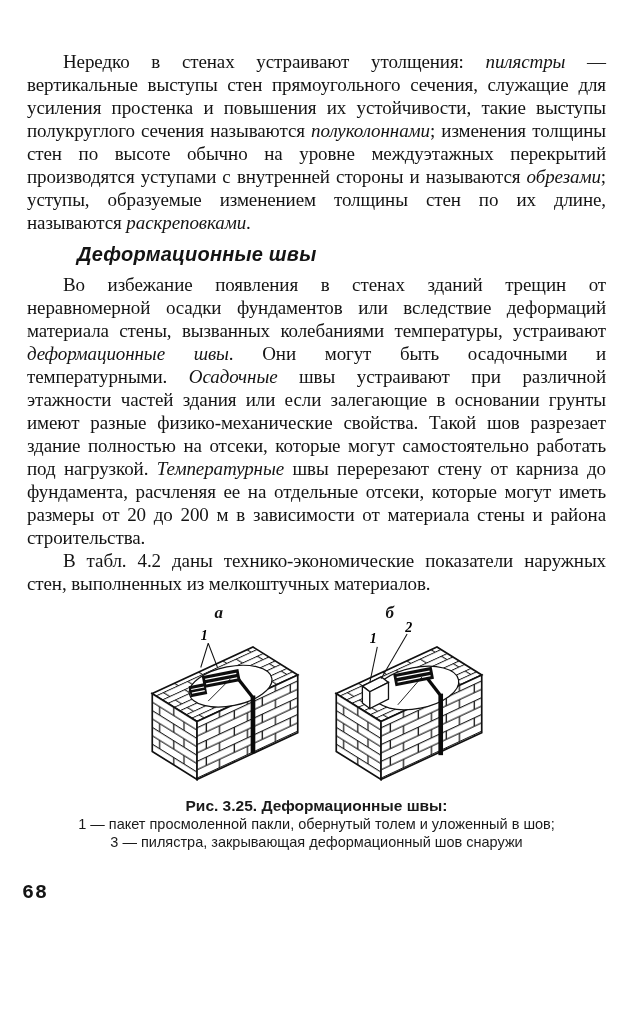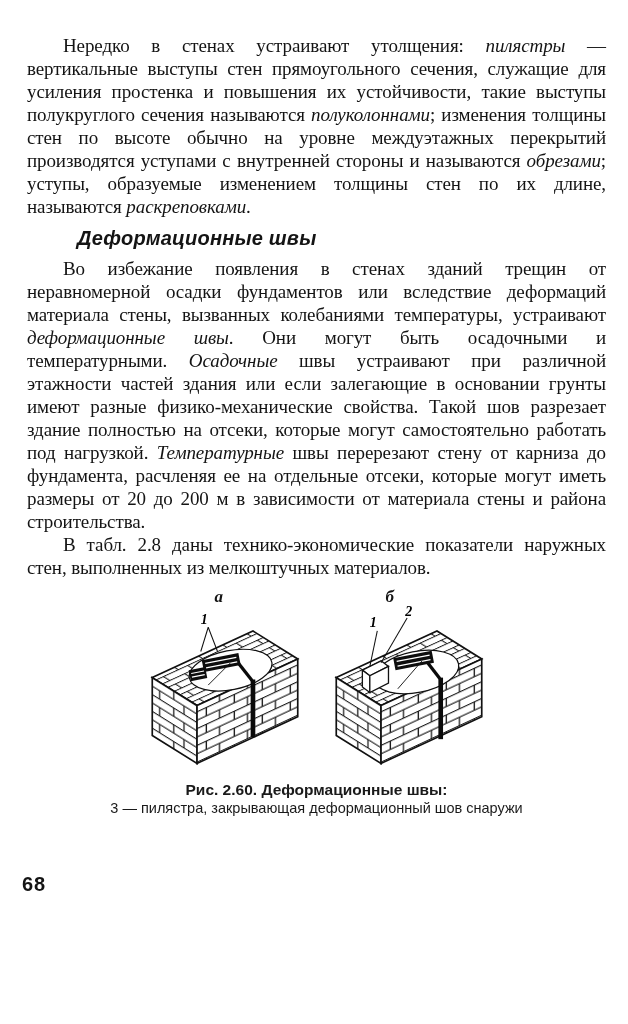--- a/index.html
+++ b/index.html
@@ -1,21 +1,21 @@
 <!DOCTYPE html>
 <html><head>
 <meta charset="utf-8">
 <style>
   html,body { margin:0; padding:0; }
   body {
     width:628px; height:1024px; background:#ffffff; overflow:hidden;
     font-family:"Liberation Serif", serif; color:#141414;
   }
   .page { width:628px; height:912px; position:relative; box-sizing:border-box;
-          padding:34px 22px 0 27px; }
+          padding:34px 22px 0 27px;margin-top:16px; }
   p.body {
     margin:0; font-size:19px; line-height:23px; text-align:justify;
     text-indent:36px; letter-spacing:-0.1px;
   }
   .it { font-style:italic; }
   h3.sec-heading {
     font-family:"Liberation Sans", sans-serif; font-style:italic; font-weight:700;
     font-size:20px; margin:9px 0 7px 50px; letter-spacing:0.2px;
   }
   .figure-block { margin-top:8px; }
@@ -26,41 +26,41 @@
   }
   .fig-label.a { left:74px; } .fig-label.b { left:245px; }
   .fig-draw { position:absolute; top:16px; }
   .fig-draw.left { left:0; } .fig-draw.right { left:184px; }
   .caption {
     text-align:center; font-family:"Liberation Sans", sans-serif;
     font-size:14.5px; line-height:18px; margin-top:10px; color:#1a1a1a;
   }
   .cap-l1 { font-weight:700; font-size:15.5px; }
   .page-num {
-    position:absolute; left:22px; bottom:16px;
-    font-family:Liberation Sans, sans-serif; font-weight:700; font-size:20px;
+    position:absolute; left:22px; bottom:24px;
+    font-family:Liberation Mono, monospace; font-weight:700; font-size:20px;
     letter-spacing:1px;
   }
   svg text.callout { font-family:"Liberation Serif", serif; font-style:italic;
     font-weight:700; font-size:15px; }
 </style>
 </head>
 <body>
 
 <div class="page">
 
   <p class="body"><span>Нередко в стенах устраивают утолщения: </span><span class="it">пилястры</span><span> — вертикальные выступы стен прямоугольного сечения, служащие для усиления простенка и повышения их устойчивости, такие выступы полукруглого сечения называются </span><span class="it">полуколоннами</span><span>; изменения толщины стен по высоте обычно на уровне междуэтажных перекрытий производятся уступами с внутренней стороны и называются </span><span class="it">обрезами</span><span>; уступы, образуемые изменением толщины стен по их длине, называются </span><span class="it">раскреповками</span><span>.</span></p>
 
 
   <h3 class="sec-heading">Деформационные швы</h3>
 
   <p class="body"><span>Во избежание появления в стенах зданий трещин от неравномерной осадки фундаментов или вследствие деформаций материала стены, вызванных колебаниями температуры, устраивают </span><span class="it">деформационные швы</span><span>. Они могут быть осадочными и температурными. </span><span class="it">Осадочные</span><span> швы устраивают при различной этажности частей здания или если залегающие в основании грунты имеют разные физико-механические свойства. Такой шов разрезает здание полностью на отсеки, которые могут самостоятельно работать под нагрузкой. </span><span class="it">Температурные</span><span> швы перерезают стену от карниза до фундамента, расчленяя ее на отдельные отсеки, которые могут иметь размеры от 20 до 200 м в зависимости от материала стены и района строительства.</span></p>
 
 
-  <p class="body"><span>В табл. 2.8 даны технико-экономические показатели наружных стен, выполненных из мелкоштучных материалов.</span></p>
+  <p class="body"><span>В табл. 4.2 даны технико-экономические показатели наружных стен, выполненных из мелкоштучных материалов.</span></p>
 
   <div class="figure-block">
     <div class="fig-canvas">
       <span class="fig-label a">а</span>
       <span class="fig-label b">б</span>
 
       <svg class="fig-draw left" width="168" height="166" viewBox="0 0 180 178">
         <defs>
           <pattern id="aMain" width="30" height="18" patternUnits="userSpaceOnUse" patternTransform="skewY(-25)">
             <rect width="30" height="18" fill="#ffffff"></rect>
@@ -130,19 +130,20 @@
         </g>
         <line x1="78" y1="92" x2="104" y2="62" stroke="#111" stroke-width="1"></line>
         <line x1="56" y1="30" x2="48" y2="68" stroke="#111" stroke-width="1.1"></line>
         <text class="callout" x="48" y="26">1</text>
         <line x1="88" y1="16" x2="60" y2="64" stroke="#111" stroke-width="1.1"></line>
         <text class="callout" x="86" y="14">2</text>
       </svg>
     </div>
 
     <div class="caption">
-      <div class="cap-l1"><span>Рис. 2.60.</span><span> Деформационные швы:</span></div>
+      <div class="cap-l1"><span>Рис. 3.25.</span><span> Деформационные швы:</span></div>
+      <div>1 — пакет просмоленной пакли, обернутый толем и уложенный в шов;</div>
       <div>3 — пилястра, закрывающая деформационный шов снаружи</div>
     </div>
   </div>
 
   <div class="page-num">68</div>
 </div>
 
 </body></html>

